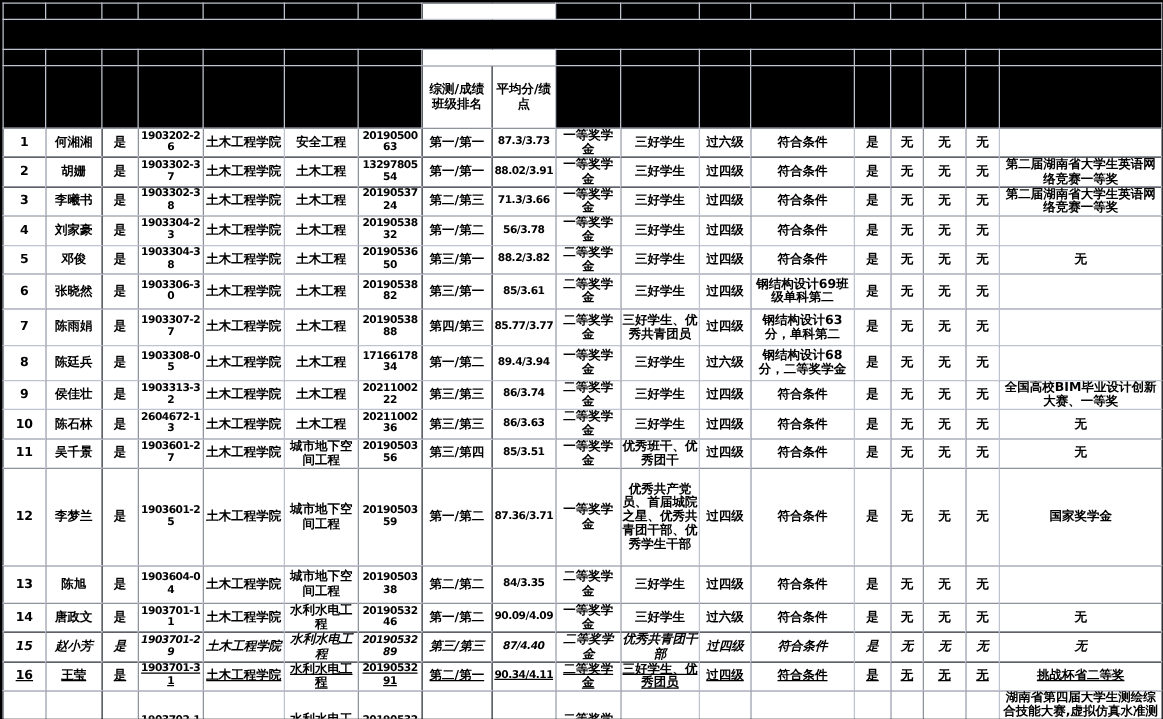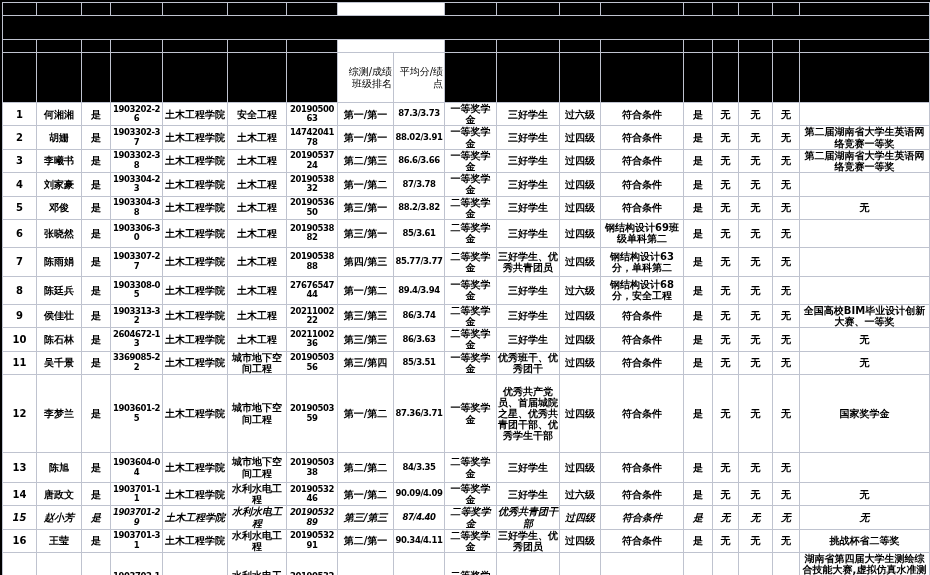--- a/index.html
+++ b/index.html
@@ -23,21 +23,21 @@
     font-weight: 700;
     text-align: center;
     vertical-align: middle;
     padding: 0 1px;
     line-height: 1.12;
     word-break: break-all;
     overflow: hidden;
   }
   td.hd { background: #000; }
   td.hd-white { background: #fff; }
-  td.hdr-txt { font-size: 10px; font-weight: 400; text-align: right; }
+  td.hdr-txt { font-size: 10px; font-weight: 700; }
   td.num { font-size: 8.5px; letter-spacing: -0.4px; font-weight: 700; }
   tr.hrA { height: 13px; }
   tr.hrB { height: 24px; }
   tr.hrC { height: 13px; }
   tr.hrD { height: 50px; }
 </style>
 </head>
 <body>
 
 <div class="sheet">
@@ -146,21 +146,21 @@
           <td>无</td>
           <td></td>
         </tr>
         <tr style="height: 22px;">
           <td>2</td>
           <td>胡姗</td>
           <td>是</td>
           <td class="num">1903302-37</td>
           <td>土木工程学院</td>
           <td>土木工程</td>
-          <td class="num">1474204178</td>
+          <td class="num">1329780554</td>
           <td>第一/第一</td>
           <td class="num">88.02/3.91</td>
           <td>一等奖学金</td>
           <td>三好学生</td>
           <td>过四级</td>
           <td>符合条件</td>
           <td>是</td>
           <td>无</td>
           <td>无</td>
           <td>无</td>
@@ -168,41 +168,41 @@
         </tr>
         <tr style="height: 23px;">
           <td>3</td>
           <td>李曦书</td>
           <td>是</td>
           <td class="num">1903302-38</td>
           <td>土木工程学院</td>
           <td>土木工程</td>
           <td class="num">2019053724</td>
           <td>第二/第三</td>
-          <td class="num">86.6/3.66</td>
+          <td class="num">71.3/3.66</td>
           <td>一等奖学金</td>
           <td>三好学生</td>
           <td>过四级</td>
           <td>符合条件</td>
           <td>是</td>
           <td>无</td>
           <td>无</td>
           <td>无</td>
           <td>第二届湖南省大学生英语网络竞赛一等奖</td>
         </tr>
         <tr style="height: 15px;">
           <td>4</td>
           <td>刘家豪</td>
           <td>是</td>
           <td class="num">1903304-23</td>
           <td>土木工程学院</td>
           <td>土木工程</td>
           <td class="num">2019053832</td>
           <td>第一/第二</td>
-          <td class="num">87/3.78</td>
+          <td class="num">56/3.78</td>
           <td>一等奖学金</td>
           <td>三好学生</td>
           <td>过四级</td>
           <td>符合条件</td>
           <td>是</td>
           <td>无</td>
           <td>无</td>
           <td>无</td>
           <td></td>
         </tr>
@@ -266,27 +266,27 @@
           <td>无</td>
           <td></td>
         </tr>
         <tr style="height: 28px;">
           <td>8</td>
           <td>陈廷兵</td>
           <td>是</td>
           <td class="num">1903308-05</td>
           <td>土木工程学院</td>
           <td>土木工程</td>
-          <td class="num">2767654744</td>
+          <td class="num">1716617834</td>
           <td>第一/第二</td>
           <td class="num">89.4/3.94</td>
           <td>一等奖学金</td>
           <td>三好学生</td>
           <td>过六级</td>
-          <td>钢结构设计68分，安全工程</td>
+          <td>钢结构设计68分，二等奖学金</td>
           <td>是</td>
           <td>无</td>
           <td>无</td>
           <td>无</td>
           <td></td>
         </tr>
         <tr style="height: 22px;">
           <td>9</td>
           <td>侯佳壮</td>
           <td>是</td>
@@ -323,21 +323,21 @@
           <td>是</td>
           <td>无</td>
           <td>无</td>
           <td>无</td>
           <td>无</td>
         </tr>
         <tr style="height: 18px;">
           <td>11</td>
           <td>吴千景</td>
           <td>是</td>
-          <td class="num">3369085-22</td>
+          <td class="num">1903601-27</td>
           <td>土木工程学院</td>
           <td>城市地下空间工程</td>
           <td class="num">2019050356</td>
           <td>第三/第四</td>
           <td class="num">85/3.51</td>
           <td>一等奖学金</td>
           <td>优秀班干、优秀团干</td>
           <td>过四级</td>
           <td>符合条件</td>
           <td>是</td>
@@ -419,21 +419,21 @@
           <td>二等奖学金</td>
           <td>优秀共青团干部</td>
           <td>过四级</td>
           <td>符合条件</td>
           <td>是</td>
           <td>无</td>
           <td>无</td>
           <td>无</td>
           <td>无</td>
         </tr>
-        <tr style="height: 22px;">
+        <tr style="height: 22px; text-decoration: underline;">
           <td>16</td>
           <td>王莹</td>
           <td>是</td>
           <td class="num">1903701-31</td>
           <td>土木工程学院</td>
           <td>水利水电工程</td>
           <td class="num">2019053291</td>
           <td>第二/第一</td>
           <td class="num">90.34/4.11</td>
           <td>二等奖学金</td>

